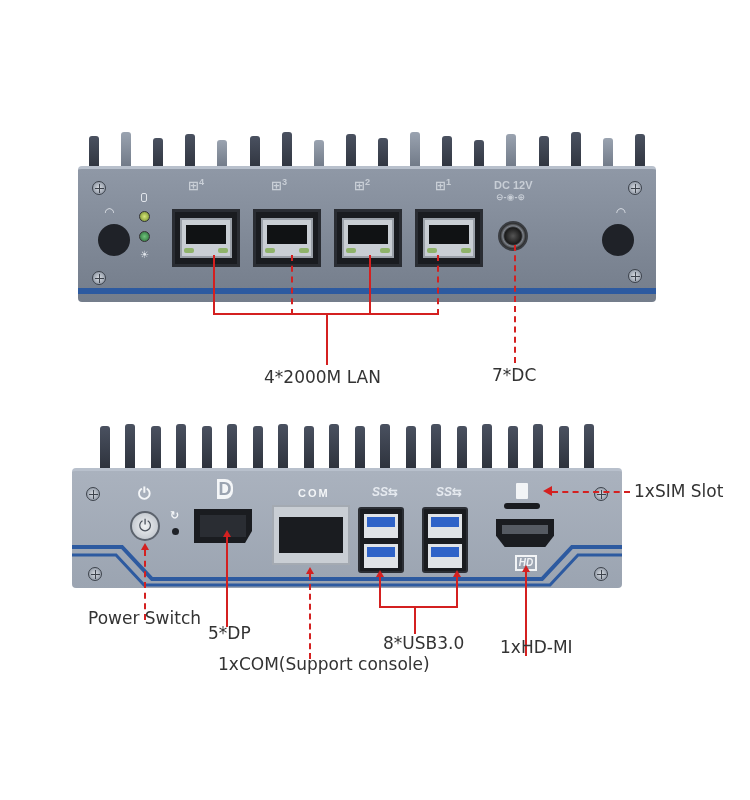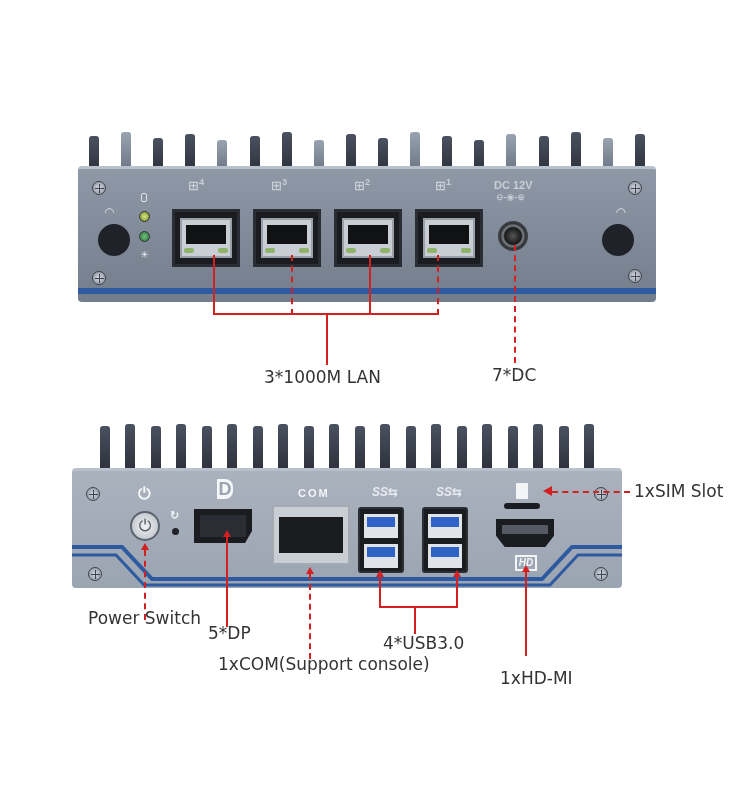--- a/index.html
+++ b/index.html
@@ -137,21 +137,21 @@
 </div>
 
 <div class="line-v" style="left:213px; top:255px; height:60px;"></div>
 <div class="dashed-v" style="left:291px; top:255px; height:60px;"></div>
 <div class="line-v" style="left:369px; top:255px; height:60px;"></div>
 <div class="dashed-v" style="left:437px; top:255px; height:60px;"></div>
 <div class="line-h" style="left:213px; top:313px; width:225px;"></div>
 <div class="line-v" style="left:326px; top:313px; height:52px;"></div>
 <div class="dashed-v" style="left:514px; top:245px; height:118px;"></div>
 
-<div class="label" style="left:264px; top:367px;">3*1000M LAN</div>
+<div class="label" style="left:264px; top:367px;">4*2000M LAN</div>
 <div class="label" style="left:492px; top:365px;">7*DC</div>
 
 <div class="device" style="left:72px; top:418px; width:550px; height:170px;">
   <div class="fins" style="height:50px; left:20px; right:20px;">
     <div class="fin" style="height:42px"></div>
       <div class="fin" style="height:44px"></div>
     <div class="fin" style="height:42px"></div>
       <div class="fin" style="height:44px"></div>
     <div class="fin" style="height:42px"></div>
       <div class="fin" style="height:44px"></div>
@@ -242,17 +242,17 @@
 <div class="arrow-up" style="left:306px; top:567px;"></div>
 <div class="dashed-v" style="left:309px; top:574px; height:85px;"></div>
 <div class="label" style="left:218px; top:654px;">1xCOM(Support console)</div>
 
 <div class="arrow-up" style="left:376px; top:570px;"></div>
 <div class="line-v" style="left:379px; top:577px; height:30px;"></div>
 <div class="arrow-up" style="left:453px; top:570px;"></div>
 <div class="line-v" style="left:456px; top:577px; height:30px;"></div>
 <div class="line-h" style="left:379px; top:606px; width:79px;"></div>
 <div class="line-v" style="left:414px; top:606px; height:28px;"></div>
-<div class="label" style="left:383px; top:633px;">4*USB3.0</div>
+<div class="label" style="left:383px; top:633px;">8*USB3.0</div>
 
 <div class="arrow-up" style="left:522px; top:565px;"></div>
 <div class="line-v" style="left:525px; top:572px; height:84px;"></div>
-<div class="label" style="left:500px; top:668px;">1xHD-MI</div>
+<div class="label" style="left:500px; top:637px;">1xHD-MI</div>
 
 </body></html>

